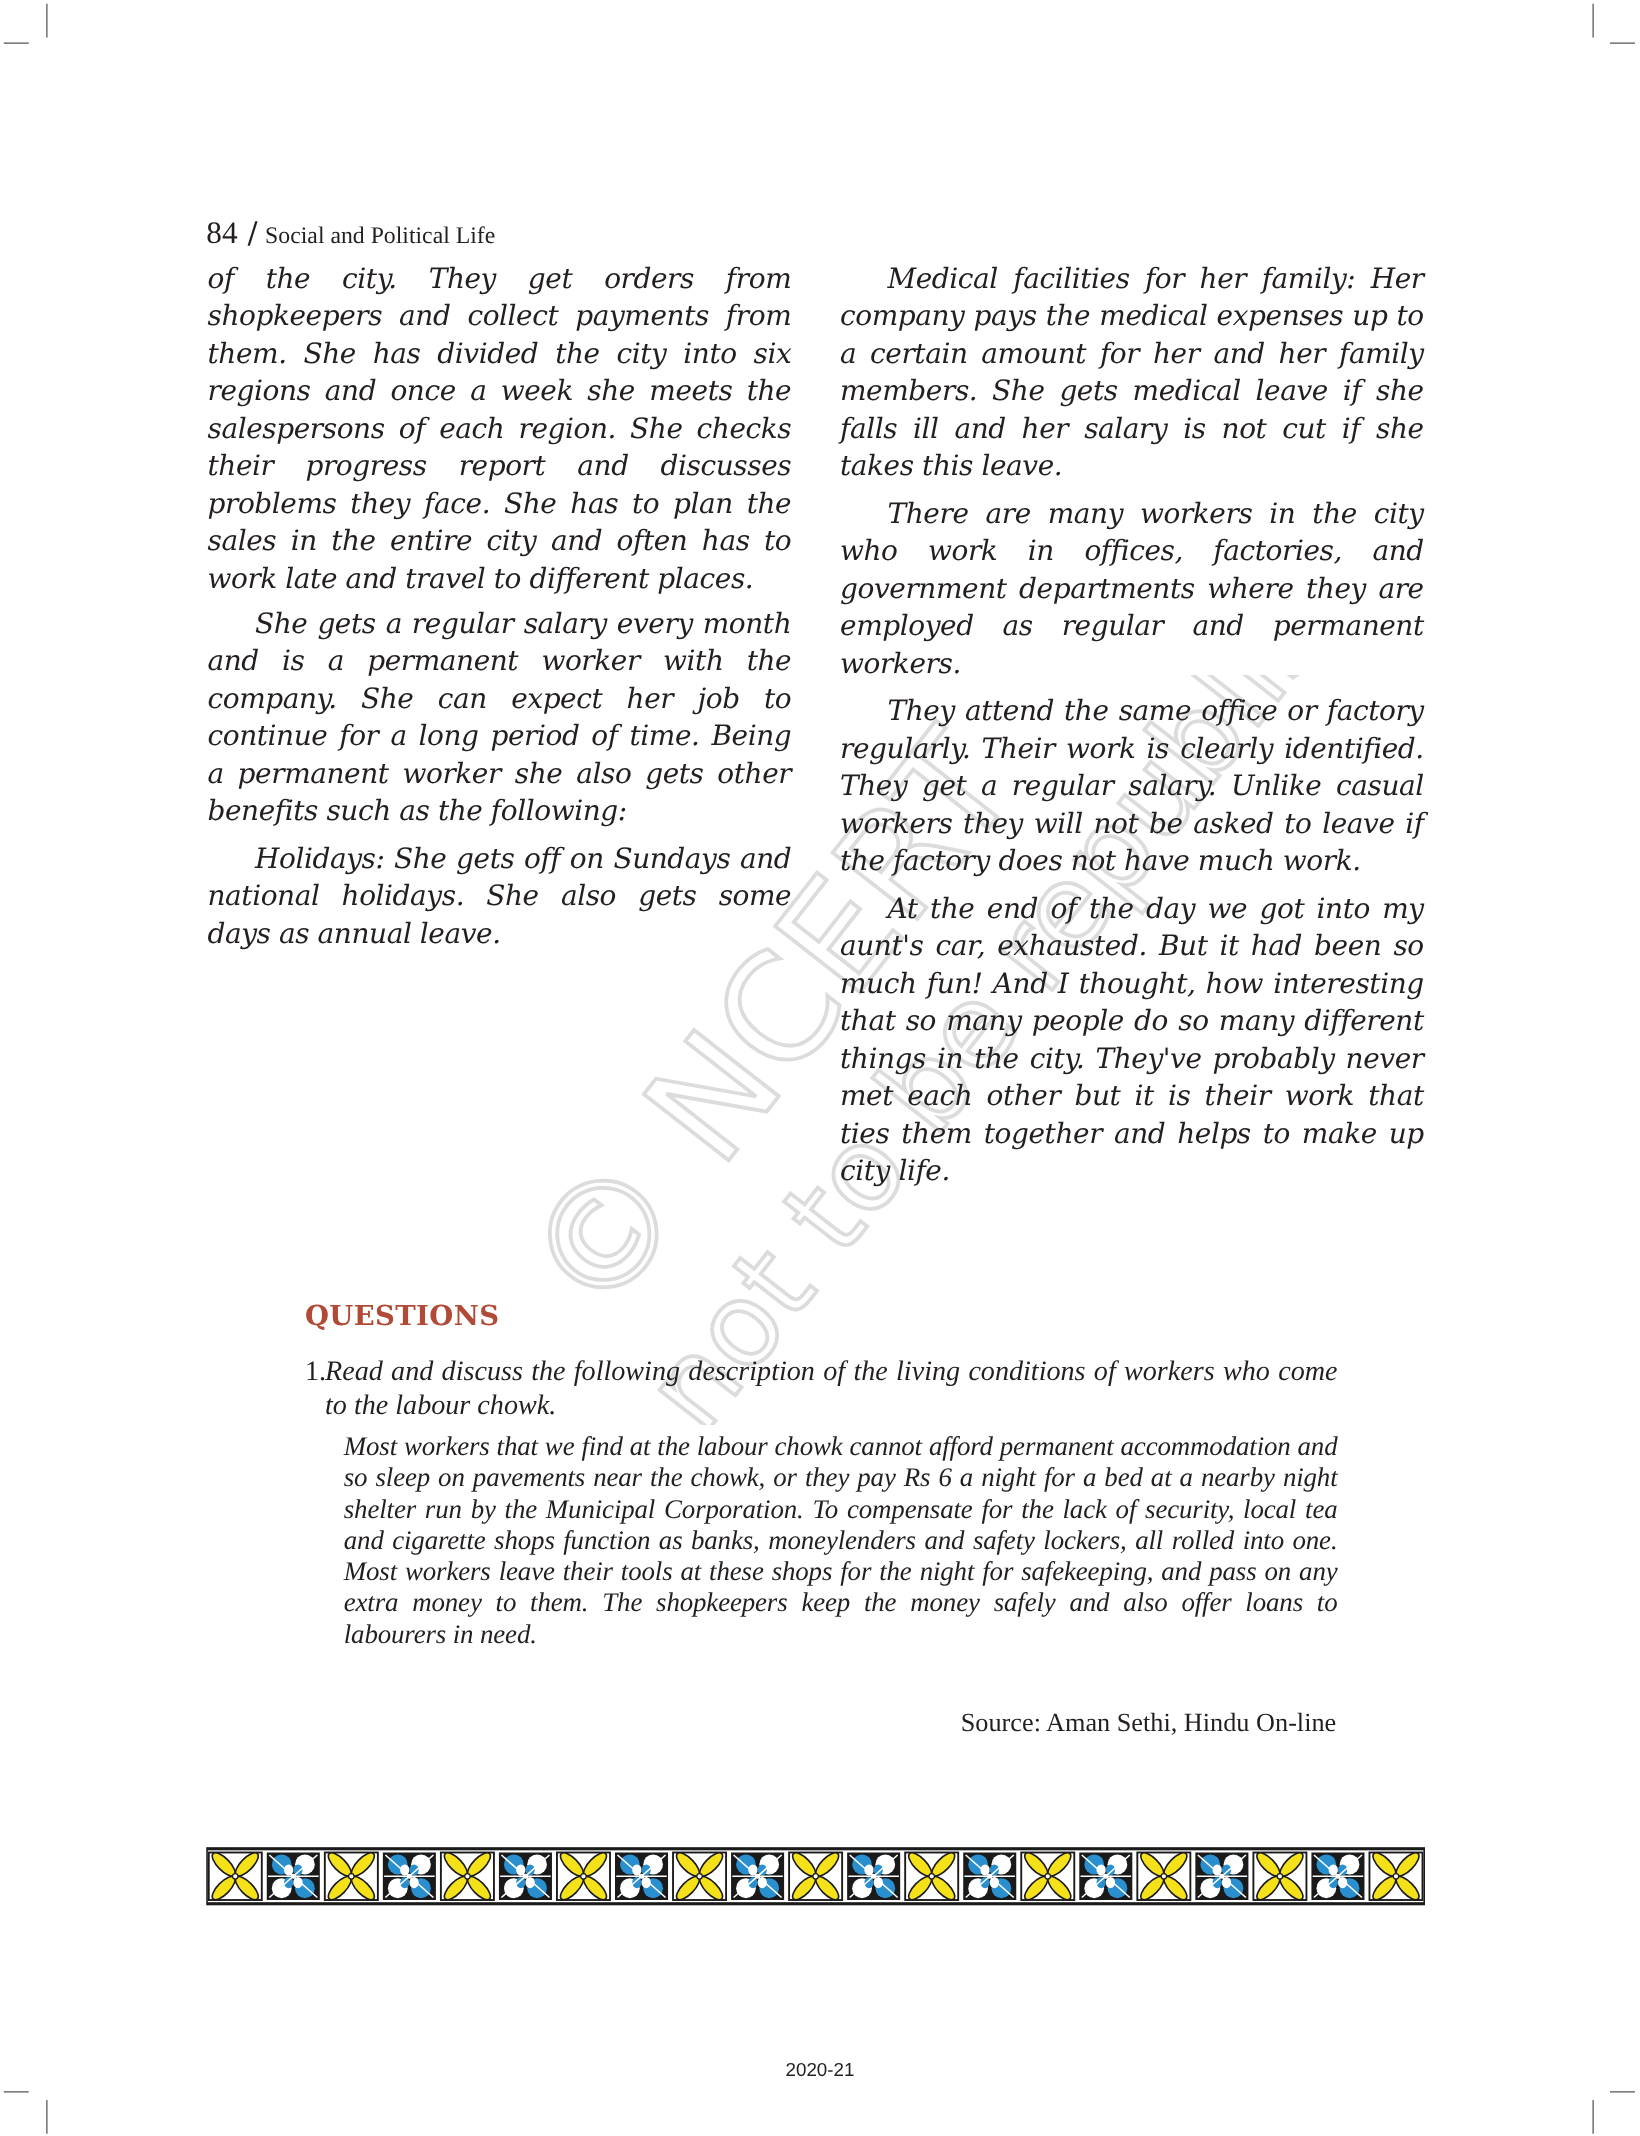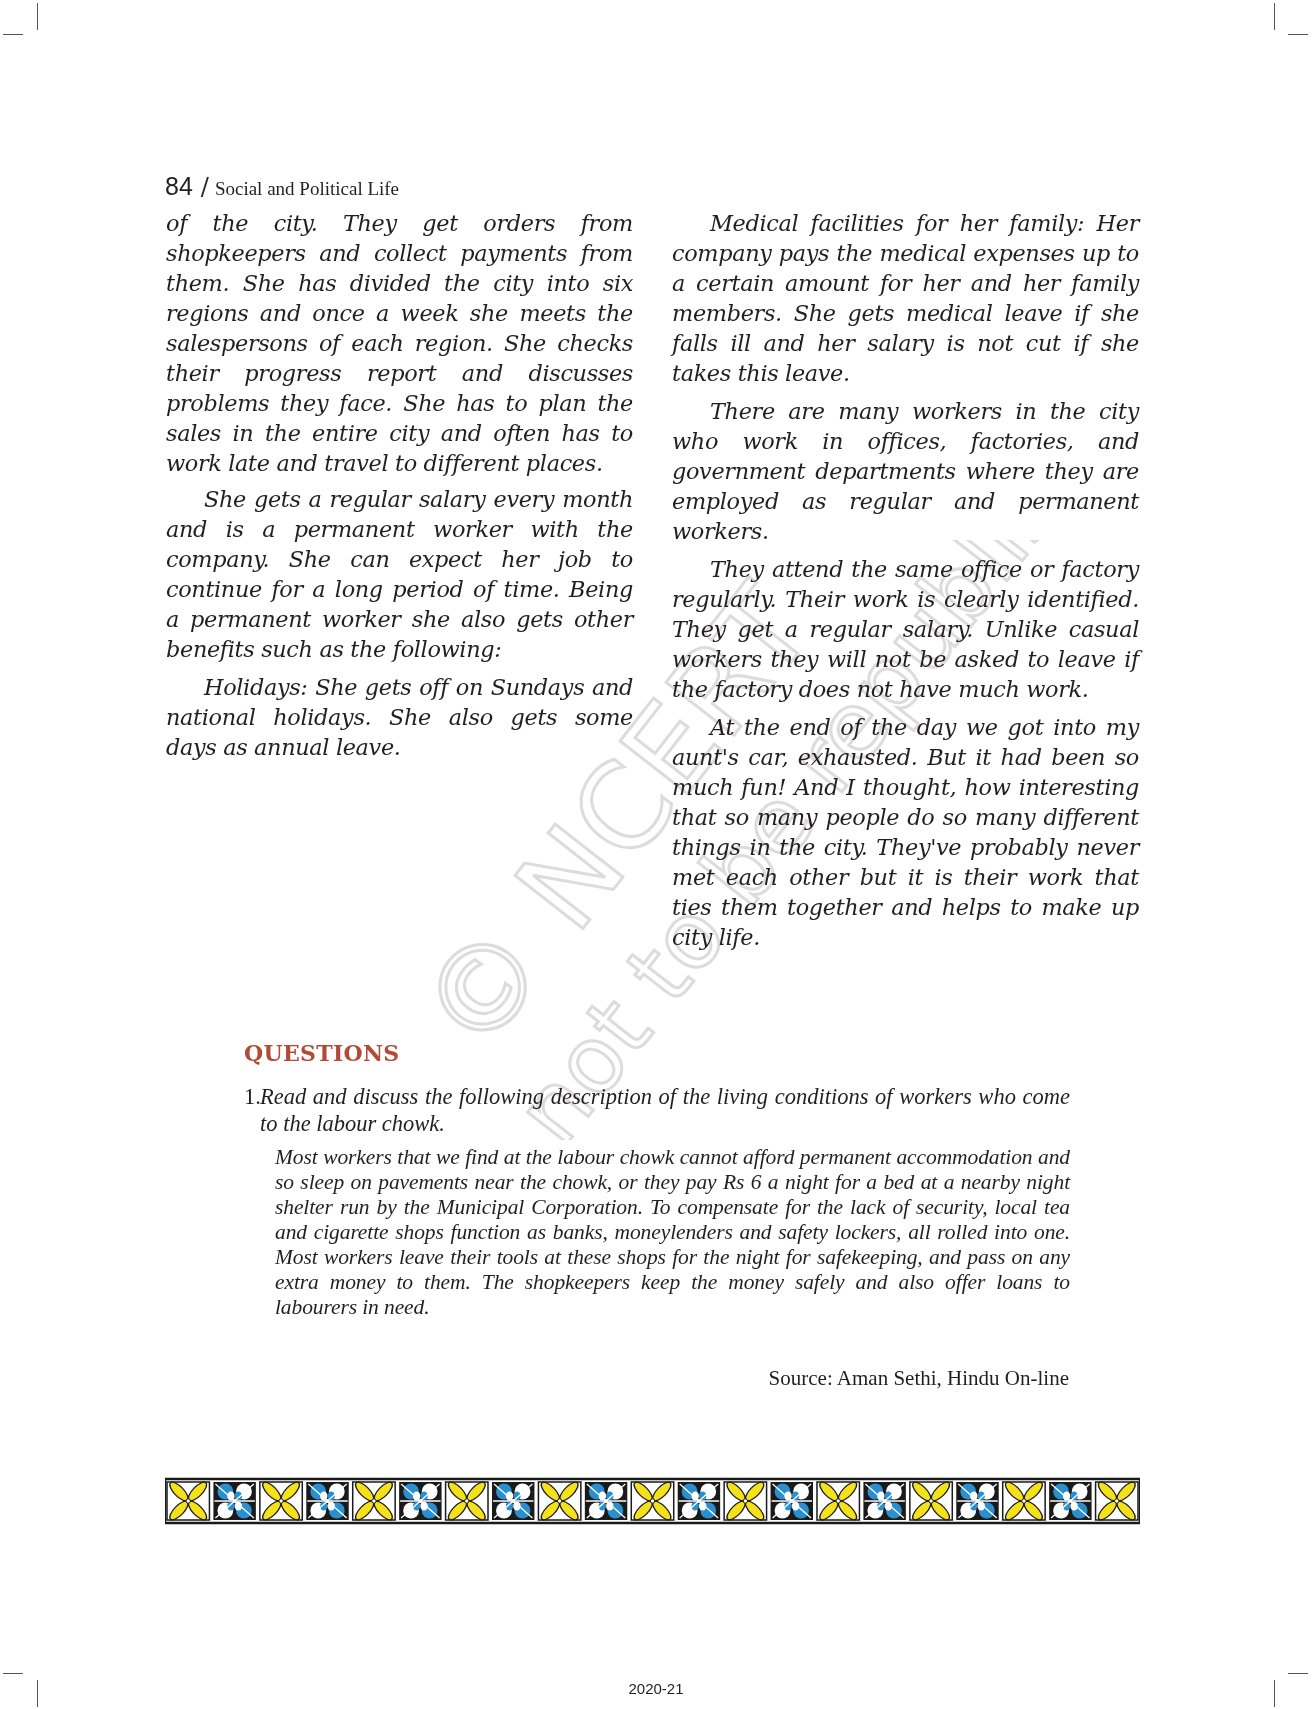--- a/index.html
+++ b/index.html
@@ -1,36 +1,36 @@
 <!DOCTYPE html>
 <html><head>
 <meta charset="utf-8">
 <style>
   html, body { margin: 0; padding: 0; background: #ffffff; }
   body { width: 1312px; height: 1709px; position: relative; overflow: hidden; font-family: "DejaVu Serif", serif; color: #231f20; }
   .crop { position: absolute; background: #555; }
   .header { position: absolute; left: 165px; top: 172px; font-family: "Liberation Serif", serif; color: #231f20; white-space: nowrap; }
-  .header .pnum { font-size: 25px; font-family: Liberation Sans, sans-serif; }
+  .header .pnum { font-size: 25px; font-family: Liberation Serif, serif; }
   .header .slash { font-size: 24px; margin: 0 6px 0 8px; font-family: "DejaVu Serif", serif; }
   .header .book { font-size: 19px; }
   .col { position: absolute; top: 208px; width: 467px; font-style: italic; font-size: 22.4px; line-height: 30px; font-family: "DejaVu Serif", serif; letter-spacing: -0.35px; }
   .col.left { left: 166px; }
   .col.right { left: 672px; }
   .col p { margin: 0 0 6px 0; text-align: justify; text-align-last: auto; }
   .col p.indent { text-indent: 38px; }
   .col p.first { text-indent: 0; }
   .col p.gap { margin-top: 8px; }
   .questions-title { position: absolute; left: 244px; top: 1040px; font-family: "DejaVu Serif", serif; font-weight: bold; font-size: 22px; color: #b14a36; letter-spacing: 0.3px; }
   .q-item { position: absolute; left: 244px; top: 1083px; width: 826px; font-family: "Liberation Serif", serif; font-size: 22.5px; line-height: 27px; }
   .q-item .qnum { position: absolute; left: 0; top: 0; }
   .q-item .qtext { margin-left: 16px; text-align: justify; font-style: italic; }
   .quote { position: absolute; left: 275px; top: 1145px; width: 795px; font-family: "Liberation Serif", serif; font-style: italic; font-size: 21.5px; line-height: 25px; text-align: justify; letter-spacing: -0.1px; }
   .source { position: absolute; right: 243px; top: 1366px; font-family: "Liberation Serif", serif; font-size: 21px; }
   .border { position: absolute; left: 165px; top: 1473px; width: 975px; height: 56px; }
-  .footer { position: absolute; left: 0; width: 1312px; top: 1648px; text-align: center; font-family: "Liberation Sans", sans-serif; font-size: 15px; color: #231f20; margin-top: 32px; }
+  .footer { position: absolute; left: 0; width: 1312px; top: 1648px; text-align: center; font-family: "Liberation Sans", sans-serif; font-size: 15px; color: #231f20; }
   .watermark { position: absolute; left: 390px; top: 540px; width: 700px; height: 600px; pointer-events: none; }
 </style>
 </head>
 <body>
 
 <div class="crop" style="left:37px;top:3px;width:1px;height:27px;"></div>
 <div class="crop" style="left:3px;top:34px;width:20px;height:1px;"></div>
 <div class="crop" style="left:1274px;top:3px;width:1px;height:27px;"></div>
 <div class="crop" style="left:1288px;top:34px;width:20px;height:1px;"></div>
 <div class="crop" style="left:3px;top:1673px;width:20px;height:1px;"></div>

